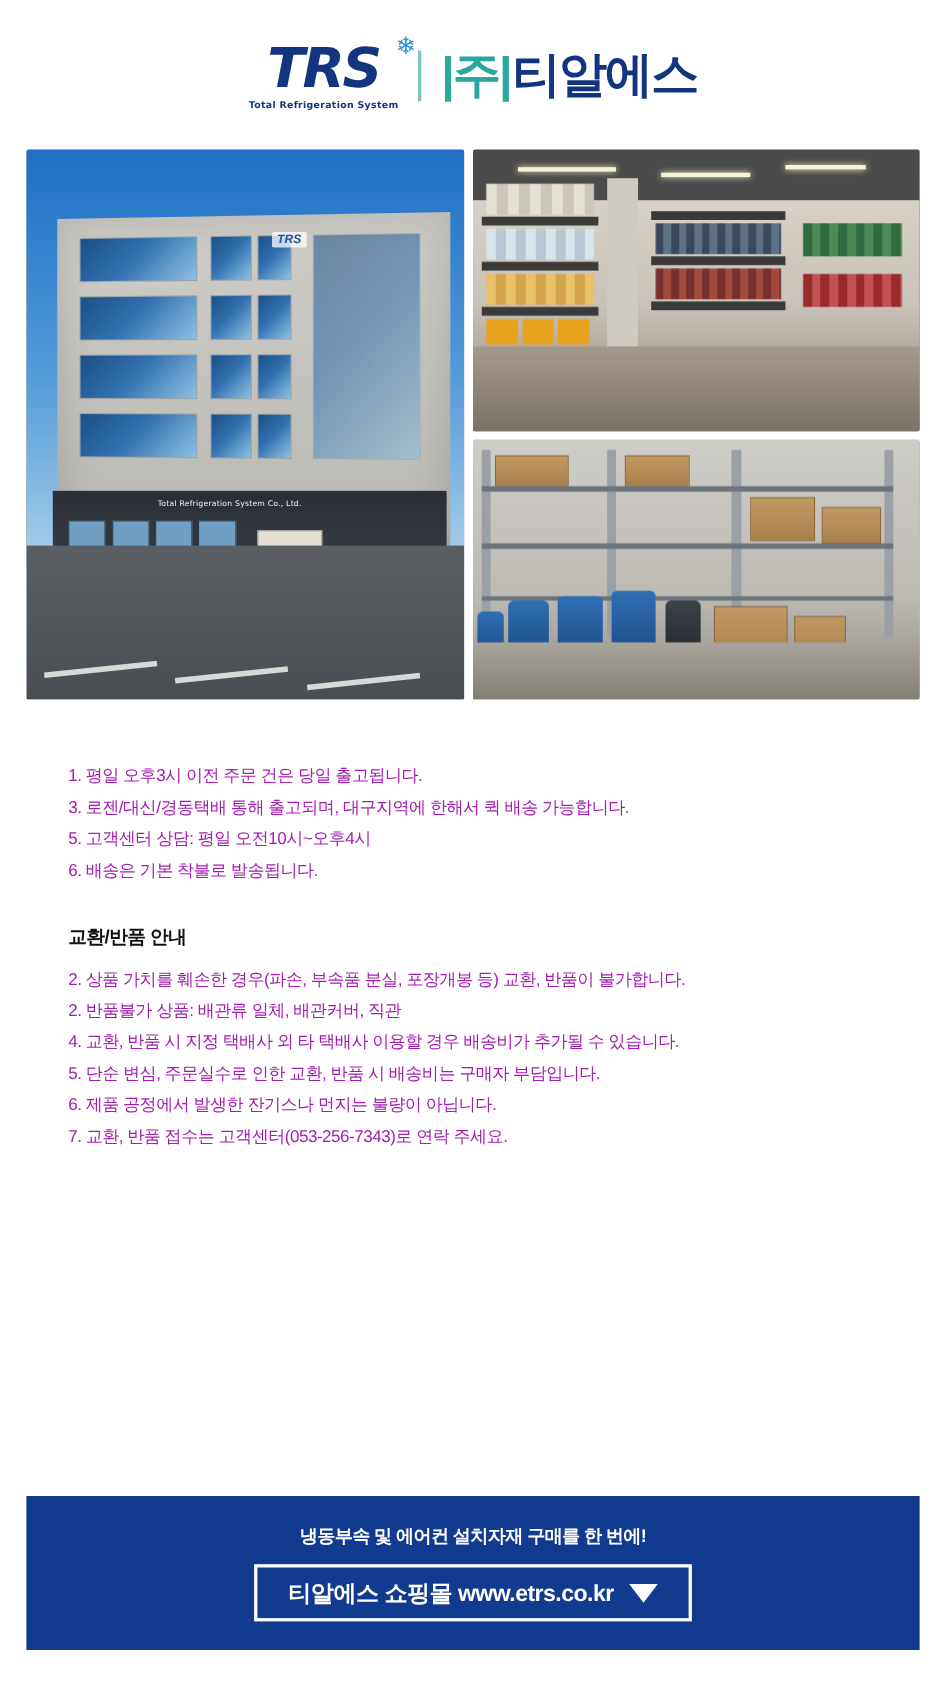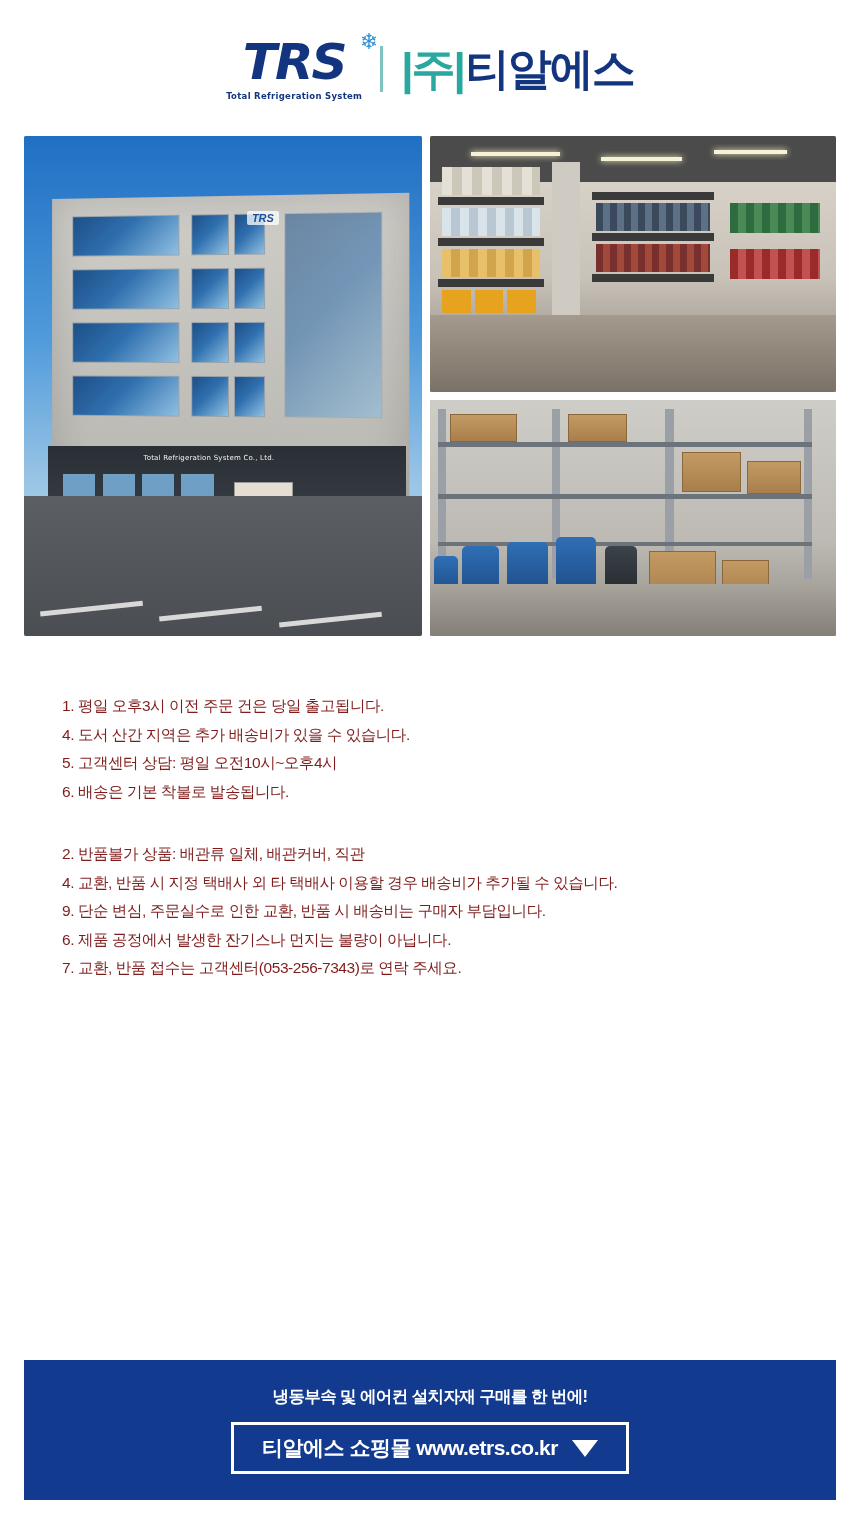--- a/index.html
+++ b/index.html
@@ -212,21 +212,21 @@
     letter-spacing: -0.5px;
   }
   .sec-list {
     list-style: none;
     margin: 0;
     padding: 0;
   }
   .sec-list li {
     font-size: 15.5px;
     line-height: 28.5px;
-    color: #7f1d1d;
+    color: #a21caf;
     letter-spacing: -0.45px;
     white-space: nowrap;
   }
   .block-gap { height: 34px; }
 
   
   .footer {
     position: absolute;
     left: 24px;
     right: 24px;
@@ -375,33 +375,35 @@
     </div>
 
   </div>
 </div>
 
 <div class="content">
 
   <div>
     <ul class="sec-list">
       <li>1. 평일 오후3시 이전 주문 건은 당일 출고됩니다.</li>
-      <li>4. 도서 산간 지역은 추가 배송비가 있을 수 있습니다.</li>
+      <li>3. 로젠/대신/경동택배 통해 출고되며, 대구지역에 한해서 퀵 배송 가능합니다.</li>
       <li>5. 고객센터 상담: 평일 오전10시~오후4시</li>
       <li>6. 배송은 기본 착불로 발송됩니다.</li>
     </ul>
   </div>
 
   <div class="block-gap"></div>
 
   <div>
+    <div class="sec-title">교환/반품 안내</div>
     <ul class="sec-list">
+      <li>2. 상품 가치를 훼손한 경우(파손, 부속품 분실, 포장개봉 등) 교환, 반품이 불가합니다.</li>
       <li>2. 반품불가 상품: 배관류 일체, 배관커버, 직관</li>
       <li>4. 교환, 반품 시 지정 택배사 외 타 택배사 이용할 경우 배송비가 추가될 수 있습니다.</li>
-      <li>9. 단순 변심, 주문실수로 인한 교환, 반품 시 배송비는 구매자 부담입니다.</li>
+      <li>5. 단순 변심, 주문실수로 인한 교환, 반품 시 배송비는 구매자 부담입니다.</li>
       <li>6. 제품 공정에서 발생한 잔기스나 먼지는 불량이 아닙니다.</li>
       <li>7. 교환, 반품 접수는 고객센터(053-256-7343)로 연락 주세요.</li>
     </ul>
   </div>
 
 </div>
 
 <div class="footer">
   <div class="footer-caption">냉동부속 및 에어컨 설치자재 구매를 한 번에!</div>
   <div class="footer-btn">

